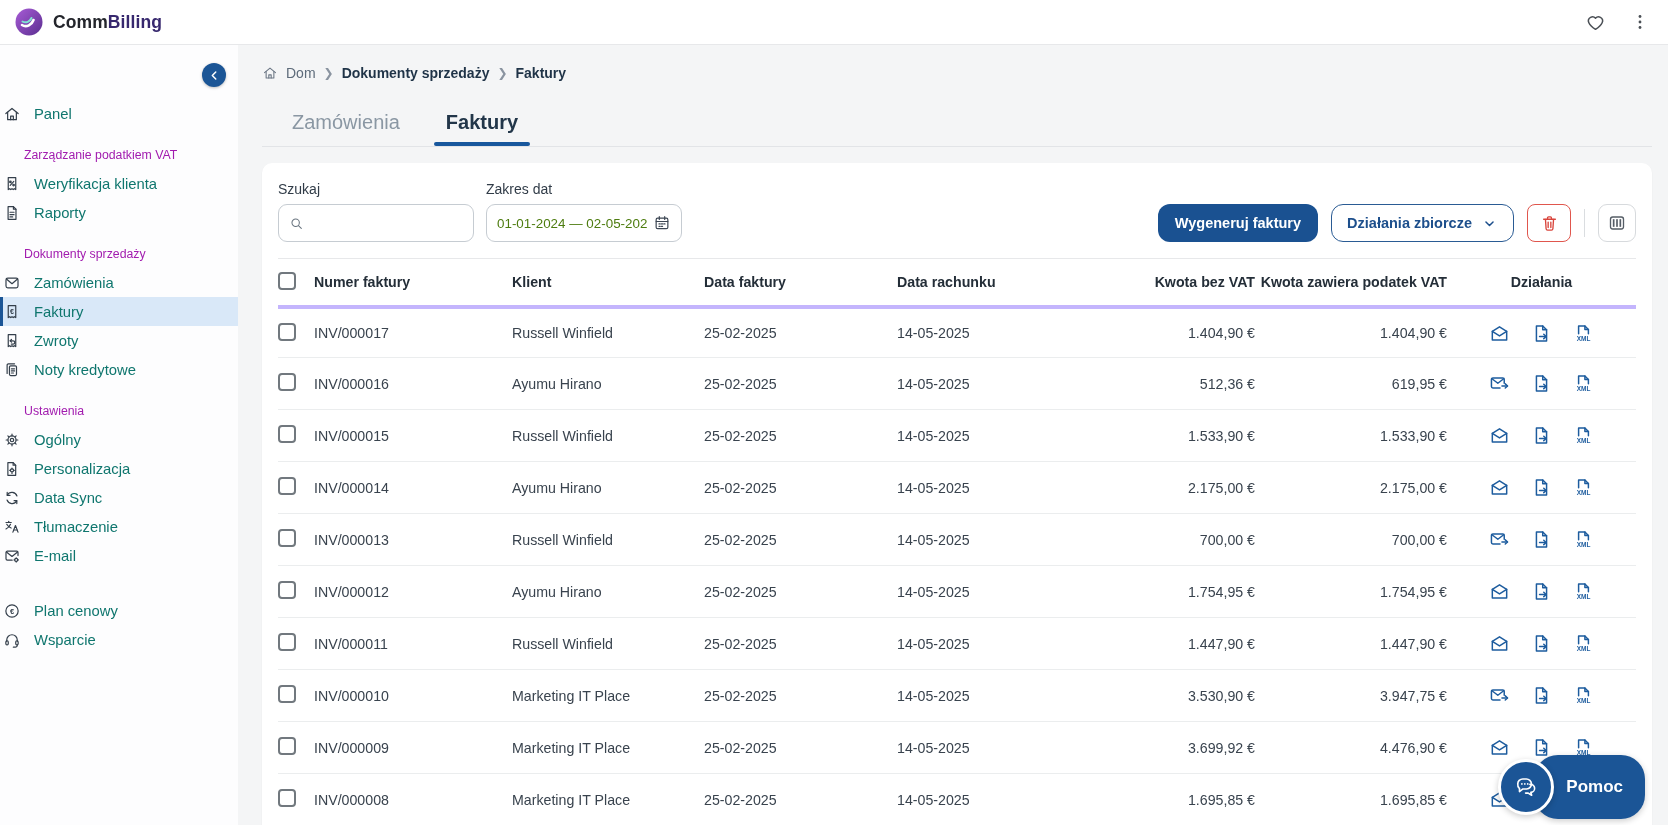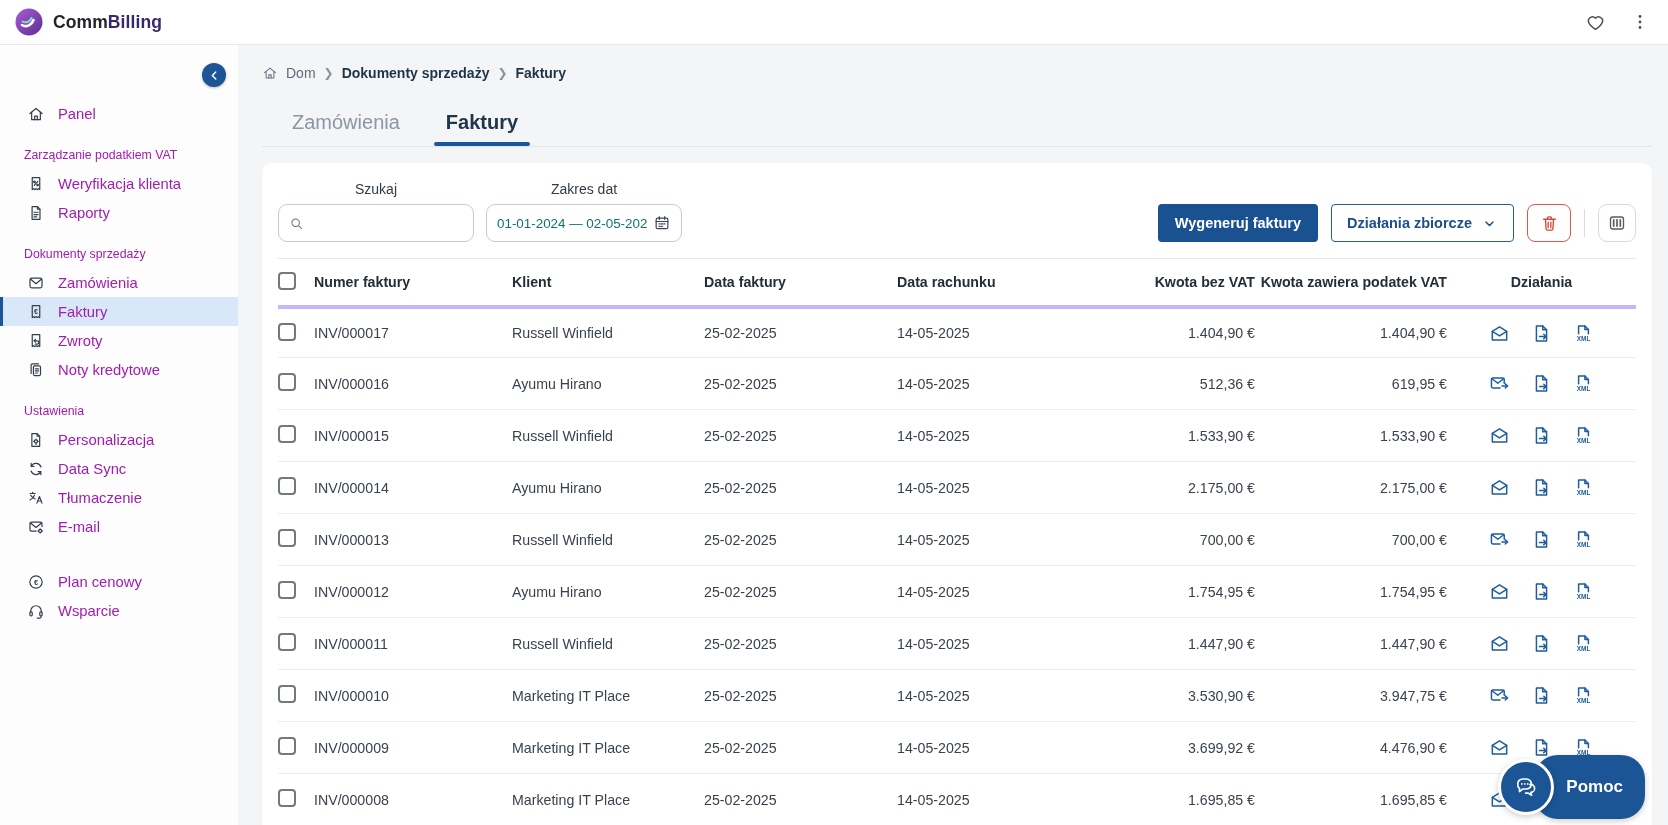--- a/index.html
+++ b/index.html
@@ -17,21 +17,21 @@
   .brand-text .b2 { color:#37286e; font-weight:800; }
   .topbar-right { display:flex; align-items:center; gap:16px; }
   .tb-btn { background:none; border:none; cursor:pointer; color:#4a4f55; display:flex; align-items:center; padding:4px; }
 
   
   .shell { display:flex; height:780px; }
   .sidebar { width:238px; background:#fdfdfe; position:relative; flex:0 0 238px; }
   .collapse-btn { position:absolute; top:18px; right:12px; width:24px; height:24px; border-radius:50%; background:#1b5596; border:none; color:#fff; cursor:pointer; display:flex; align-items:center; justify-content:center; box-shadow:0 1px 3px rgba(0,0,0,.25); }
   .sidenav { padding:54px 0 0 0; }
   .sec-label { font-size:12.3px; color:#a21caf; padding:18px 0 7px 24px; }
-  .side-item { display:flex; align-items:center; gap:13px; height:29px; padding-left:24px; font-size:14.8px; color:#a21caf; cursor:pointer; border-left:3px solid transparent; }
+  .side-item { display:flex; align-items:center; gap:13px; height:29px; font-size:14.8px; color:#0f766e; cursor:pointer; border-left:3px solid transparent; }
   .side-item .sic { color:#343f4b; flex:0 0 18px; }
   .side-item.active { background:#d9e8f8; border-left:3px solid #1b5596; }
   .sec { margin-bottom:2px; }
   .sec.pushed { margin-top:26px; }
 
   
   .main { flex:1; padding:0 16px 0 24px; position:relative; }
   .breadcrumb { display:flex; align-items:center; gap:8px; margin-top:20px; font-size:14px; }
   .breadcrumb .home { color:#6b7684; display:flex; }
   .crumb-sep { color:#8a94a0; font-size:12px; }
@@ -42,28 +42,28 @@
   .tab { font-size:20px; color:#8a97a3; padding:0 4px 12px 4px; cursor:pointer; position:relative; }
   .tab.active { color:#223649; font-weight:600; }
   .tab.active::after { content:""; position:absolute; left:-8px; right:-8px; bottom:0; height:4px; border-radius:3px; background:#17579d; }
   .tabs-divider { height:1px; background:#e2e4e7; }
 
   .card { background:#fff; border-radius:10px; margin-top:16px; box-shadow:0 1px 2px rgba(20,30,40,.05); padding:18px 16px 0 16px; height:700px; overflow:hidden; }
 
   
   .filters { display:flex; align-items:flex-end; padding-bottom:16px; }
   .field { margin-right:12px; }
-  .field label { display:block; font-size:14px; color:#313c48; margin-bottom:7px;text-align:center; }
+  .field label { display:block; font-size:14px; color:#313c48; margin-bottom:7px; }
   .inputbox { width:196px; height:38px; border:1px solid #c6ccd2; border-radius:9px; display:flex; align-items:center; padding:0 10px; background:#fff; color:#69747f; }
   .inputbox input { border:none; outline:none; width:100%; font-size:13.5px; margin-left:8px; font-family:"Liberation Sans",sans-serif; }
-  .datebox { justify-content:space-between; color:#0f766e;text-align:right; }
+  .datebox { justify-content:space-between; color:#4d7c0f;text-align:right; }
   .datebox .dtext { font-size:13.4px; white-space:nowrap; overflow:hidden; }
   .datebox .cal { color:#3c4653; flex:0 0 18px; margin-left:4px; }
   .spacer { flex:1; }
-  .btn { height:38px; border-radius:4px; font-size:14.5px; font-weight:700; cursor:pointer; display:flex; align-items:center; font-family:"Liberation Sans",sans-serif; }
+  .btn { height:38px; border-radius:12px; font-size:14.5px; font-weight:700; cursor:pointer; display:flex; align-items:center; font-family:"Liberation Sans",sans-serif; }
   .btn-primary { background:#1a5191; color:#fff; border:none; padding:0 17px; }
   .btn-outline { background:#fff; color:#1d4f8c; border:1px solid #2a5b94; padding:0 15px; gap:9px; margin-left:13px; }
   .btn-icon { width:44px; justify-content:center; border-radius:8px; margin-left:13px; }
   .btn-trash { border:1px solid #e0564d; background:#fff; color:#d9453c; }
   .vdiv { width:1px; height:28px; background:#dadde0; margin:0 13px 5px 13px; align-self:flex-end; }
   .btn-cols { width:38px; height:38px; border:1px solid #d7dadd; background:#fff; color:#555d66; border-radius:9px; justify-content:center; margin-left:0; }
 
   
   .table { border-top:1px solid #e7e8ea; }
   .grid { display:grid; grid-template-columns:36px 198px 192px 193px 200px 158px 192px 1fr; align-items:center; }
@@ -325,20 +325,26 @@
                 <use href="#i-copy-doc"></use>
               </svg>
     <span class="side-label">Noty kredytowe</span>
   </div>
 </div>
   </div>
 
   <div class="sec">
     <div class="sec-label">Ustawienia</div>
     <div class="sec-items">
+  <div class="side-item">
+    <svg class="ic sic" width="18" height="18">
+                <use href="#i-gear"></use>
+              </svg>
+    <span class="side-label">Ogólny</span>
+  </div>
 
   <div class="side-item">
     <svg class="ic sic" width="18" height="18">
                 <use href="#i-doc-gear"></use>
               </svg>
     <span class="side-label">Personalizacja</span>
   </div>
 
   <div class="side-item">
     <svg class="ic sic" width="18" height="18">

